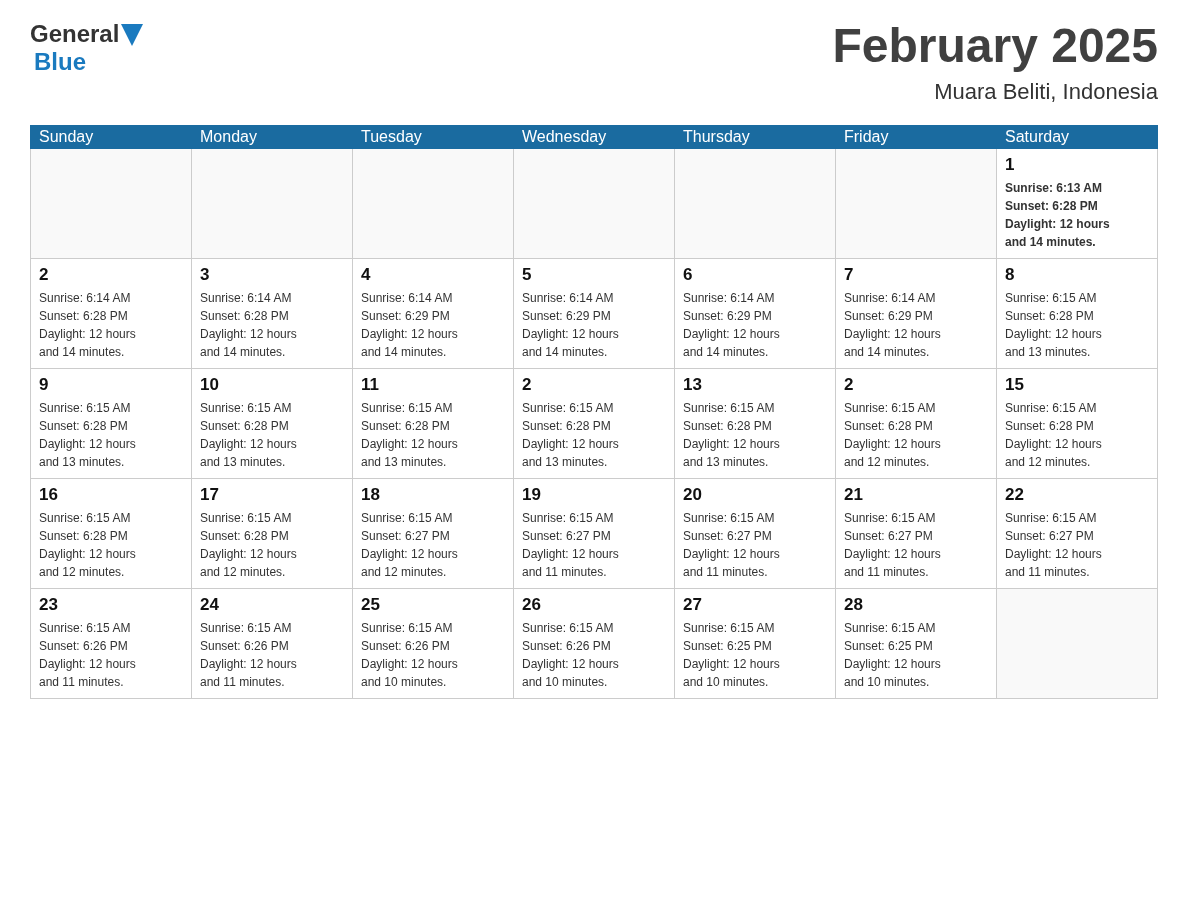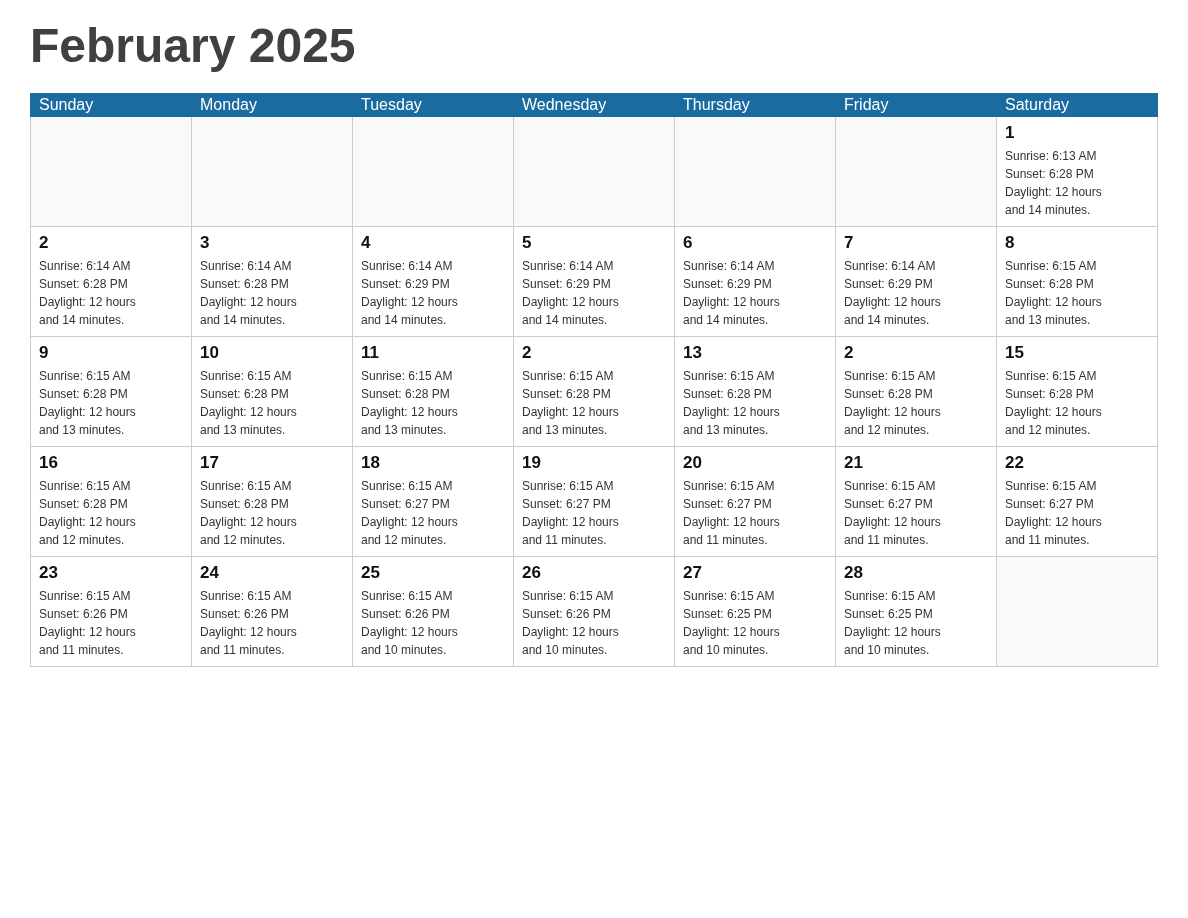--- a/index.html
+++ b/index.html
@@ -81,22 +81,34 @@
       background: #f9f9f9;
     }
     .row-divider td {
       border-top: 2px solid #1a6ba0;
     }
   </style>
 </head>
 <body>
 
 <div class="header">
+  <div class="logo-container">
+    <div class="logo-row1">
+      <span style="font-size:24px;font-weight:bold;color:#333;">General</span>
+      <svg width="22" height="22" viewBox="0 0 22 22" style="margin-left:2px;margin-top:2px;">
+        <polygon points="0,0 22,0 11,22" fill="#1a7abf"></polygon>
+      </svg>
+    </div>
+    <div class="logo-row2">
+      <span style="font-size:24px;font-weight:bold;color:#1a7abf;">Blue</span>
+    </div>
+  </div>
   <div class="title-section">
     <h1>February 2025</h1>
+    <h2>Muara Beliti, Indonesia</h2>
   </div>
 </div>
 
 <table class="calendar">
   <thead>
     <tr>
     <th>Sunday</th>
         <th>Monday</th>
         <th>Tuesday</th>
         <th>Wednesday</th>
@@ -108,21 +120,21 @@
   <tbody id="calendar-body">
   <tr>
         <td class="empty-cell"></td>
         <td class="empty-cell"></td>
         <td class="empty-cell"></td>
         <td class="empty-cell"></td>
         <td class="empty-cell"></td>
         <td class="empty-cell"></td>
         <td>
           <span class="day-number">1</span>
-          <div class="day-info" style="white-space: pre-line;">Sunrise: 6:13 AM
+          <div class="day-info" style="white-space: pre-line; font-weight: bold;">Sunrise: 6:13 AM
 Sunset: 6:28 PM
 Daylight: 12 hours
 and 14 minutes.</div>
         </td>
       </tr>
       <tr class="row-divider">
         <td>
           <span class="day-number">2</span>
           <div class="day-info" style="white-space: pre-line;">Sunrise: 6:14 AM
 Sunset: 6:28 PM

